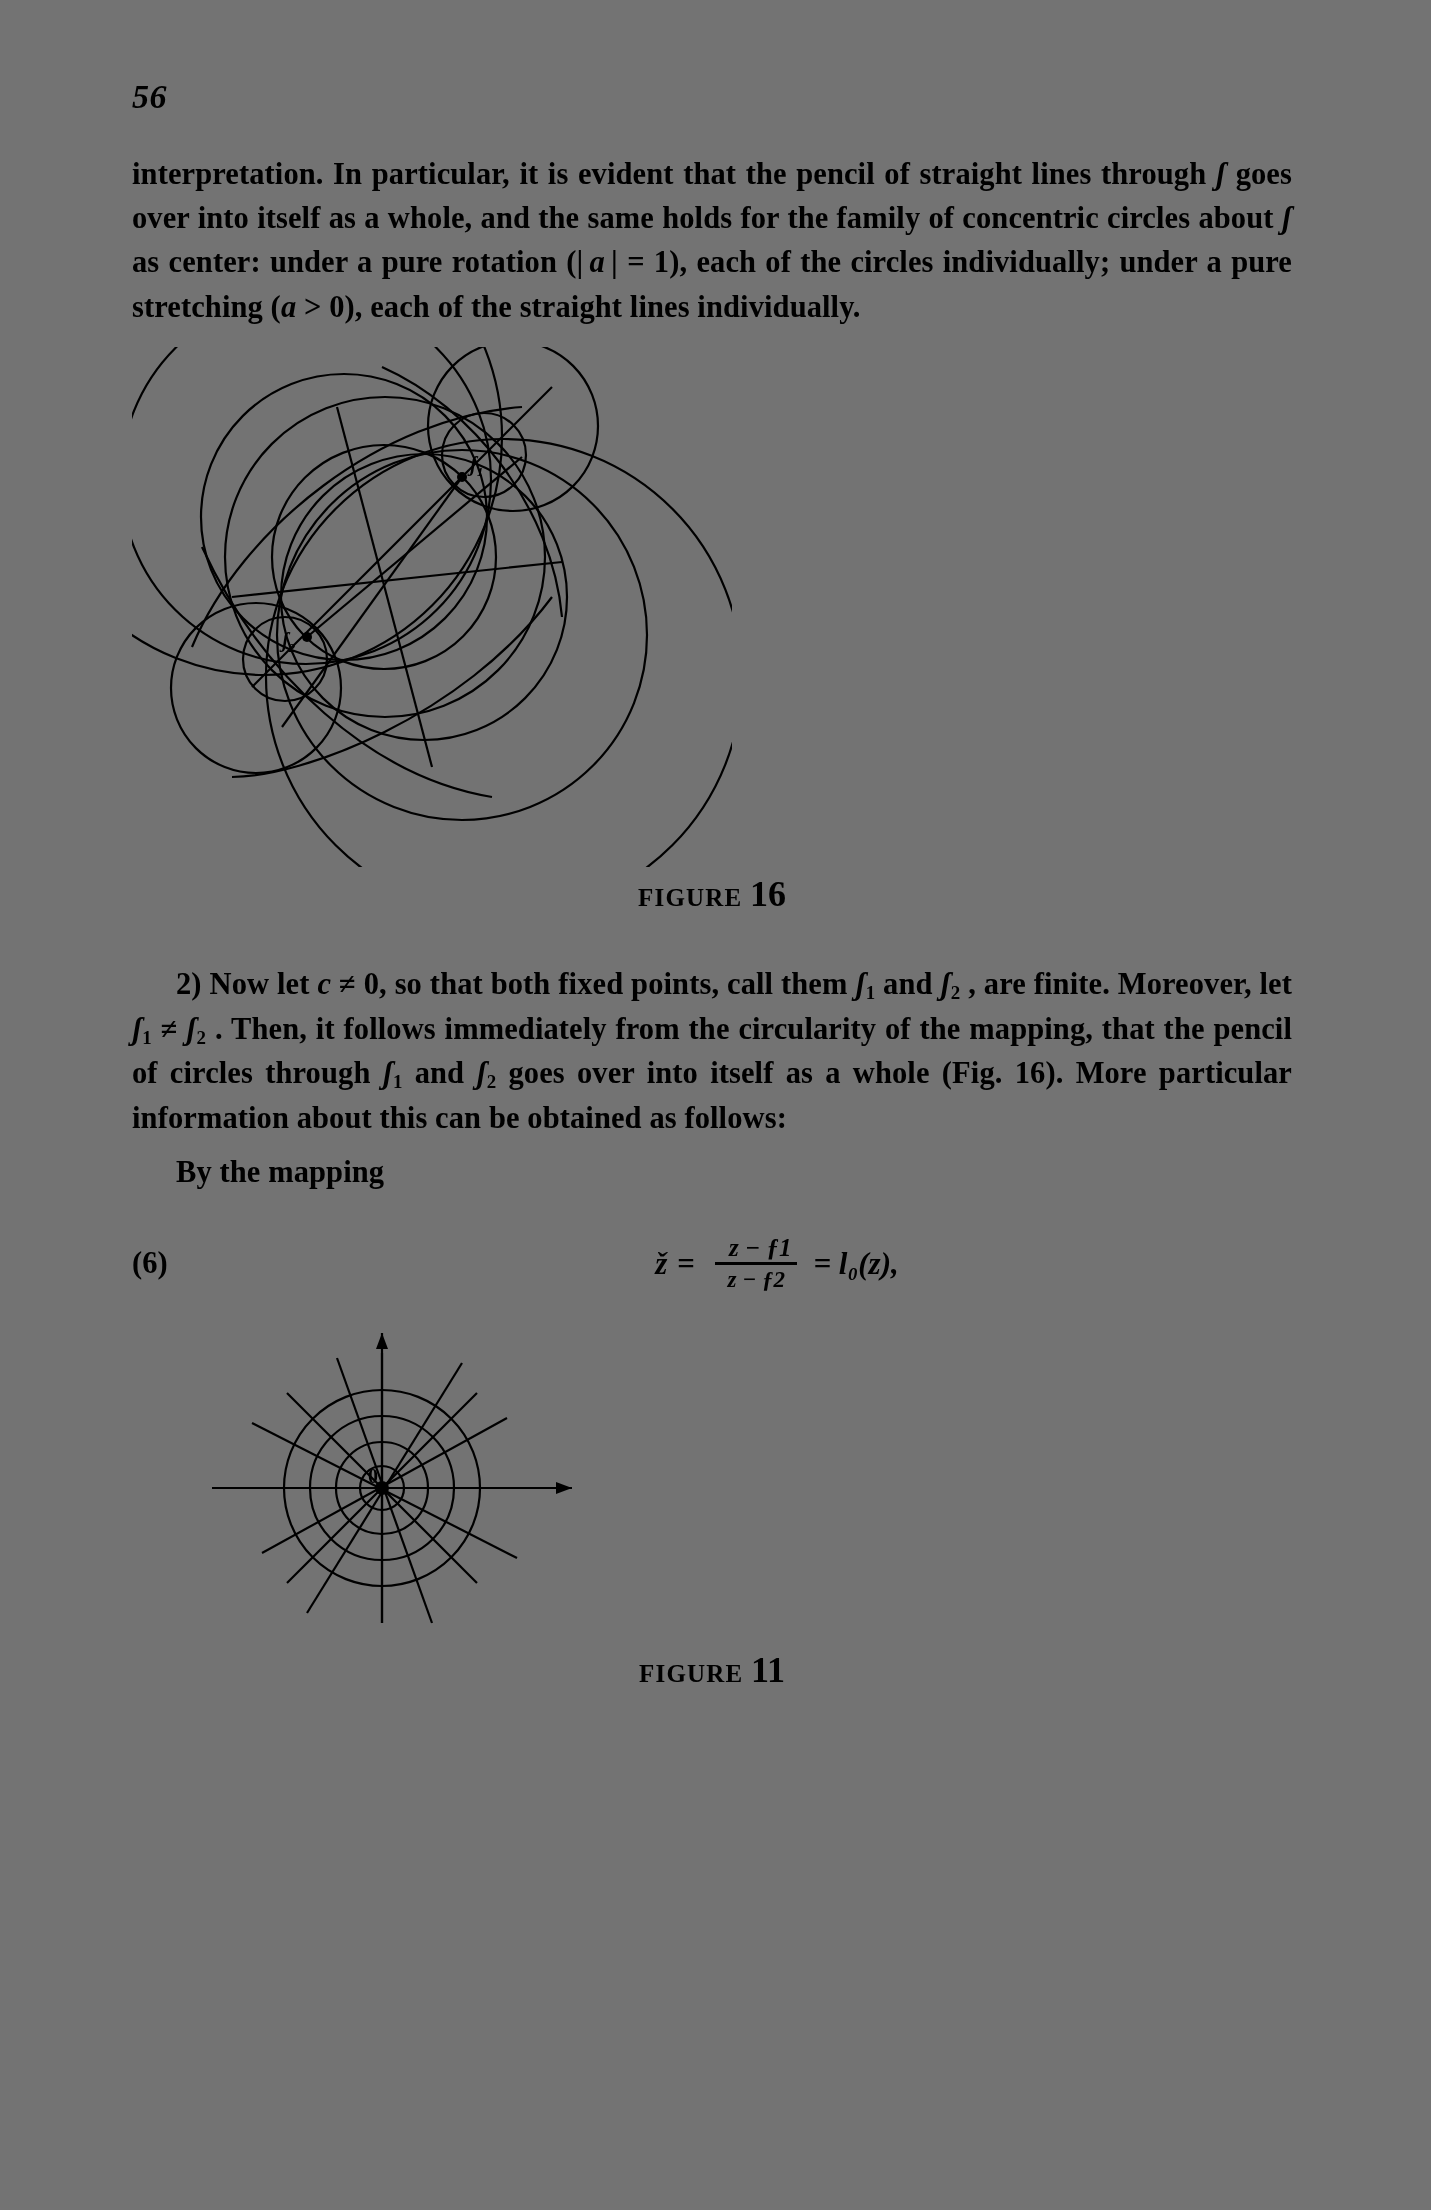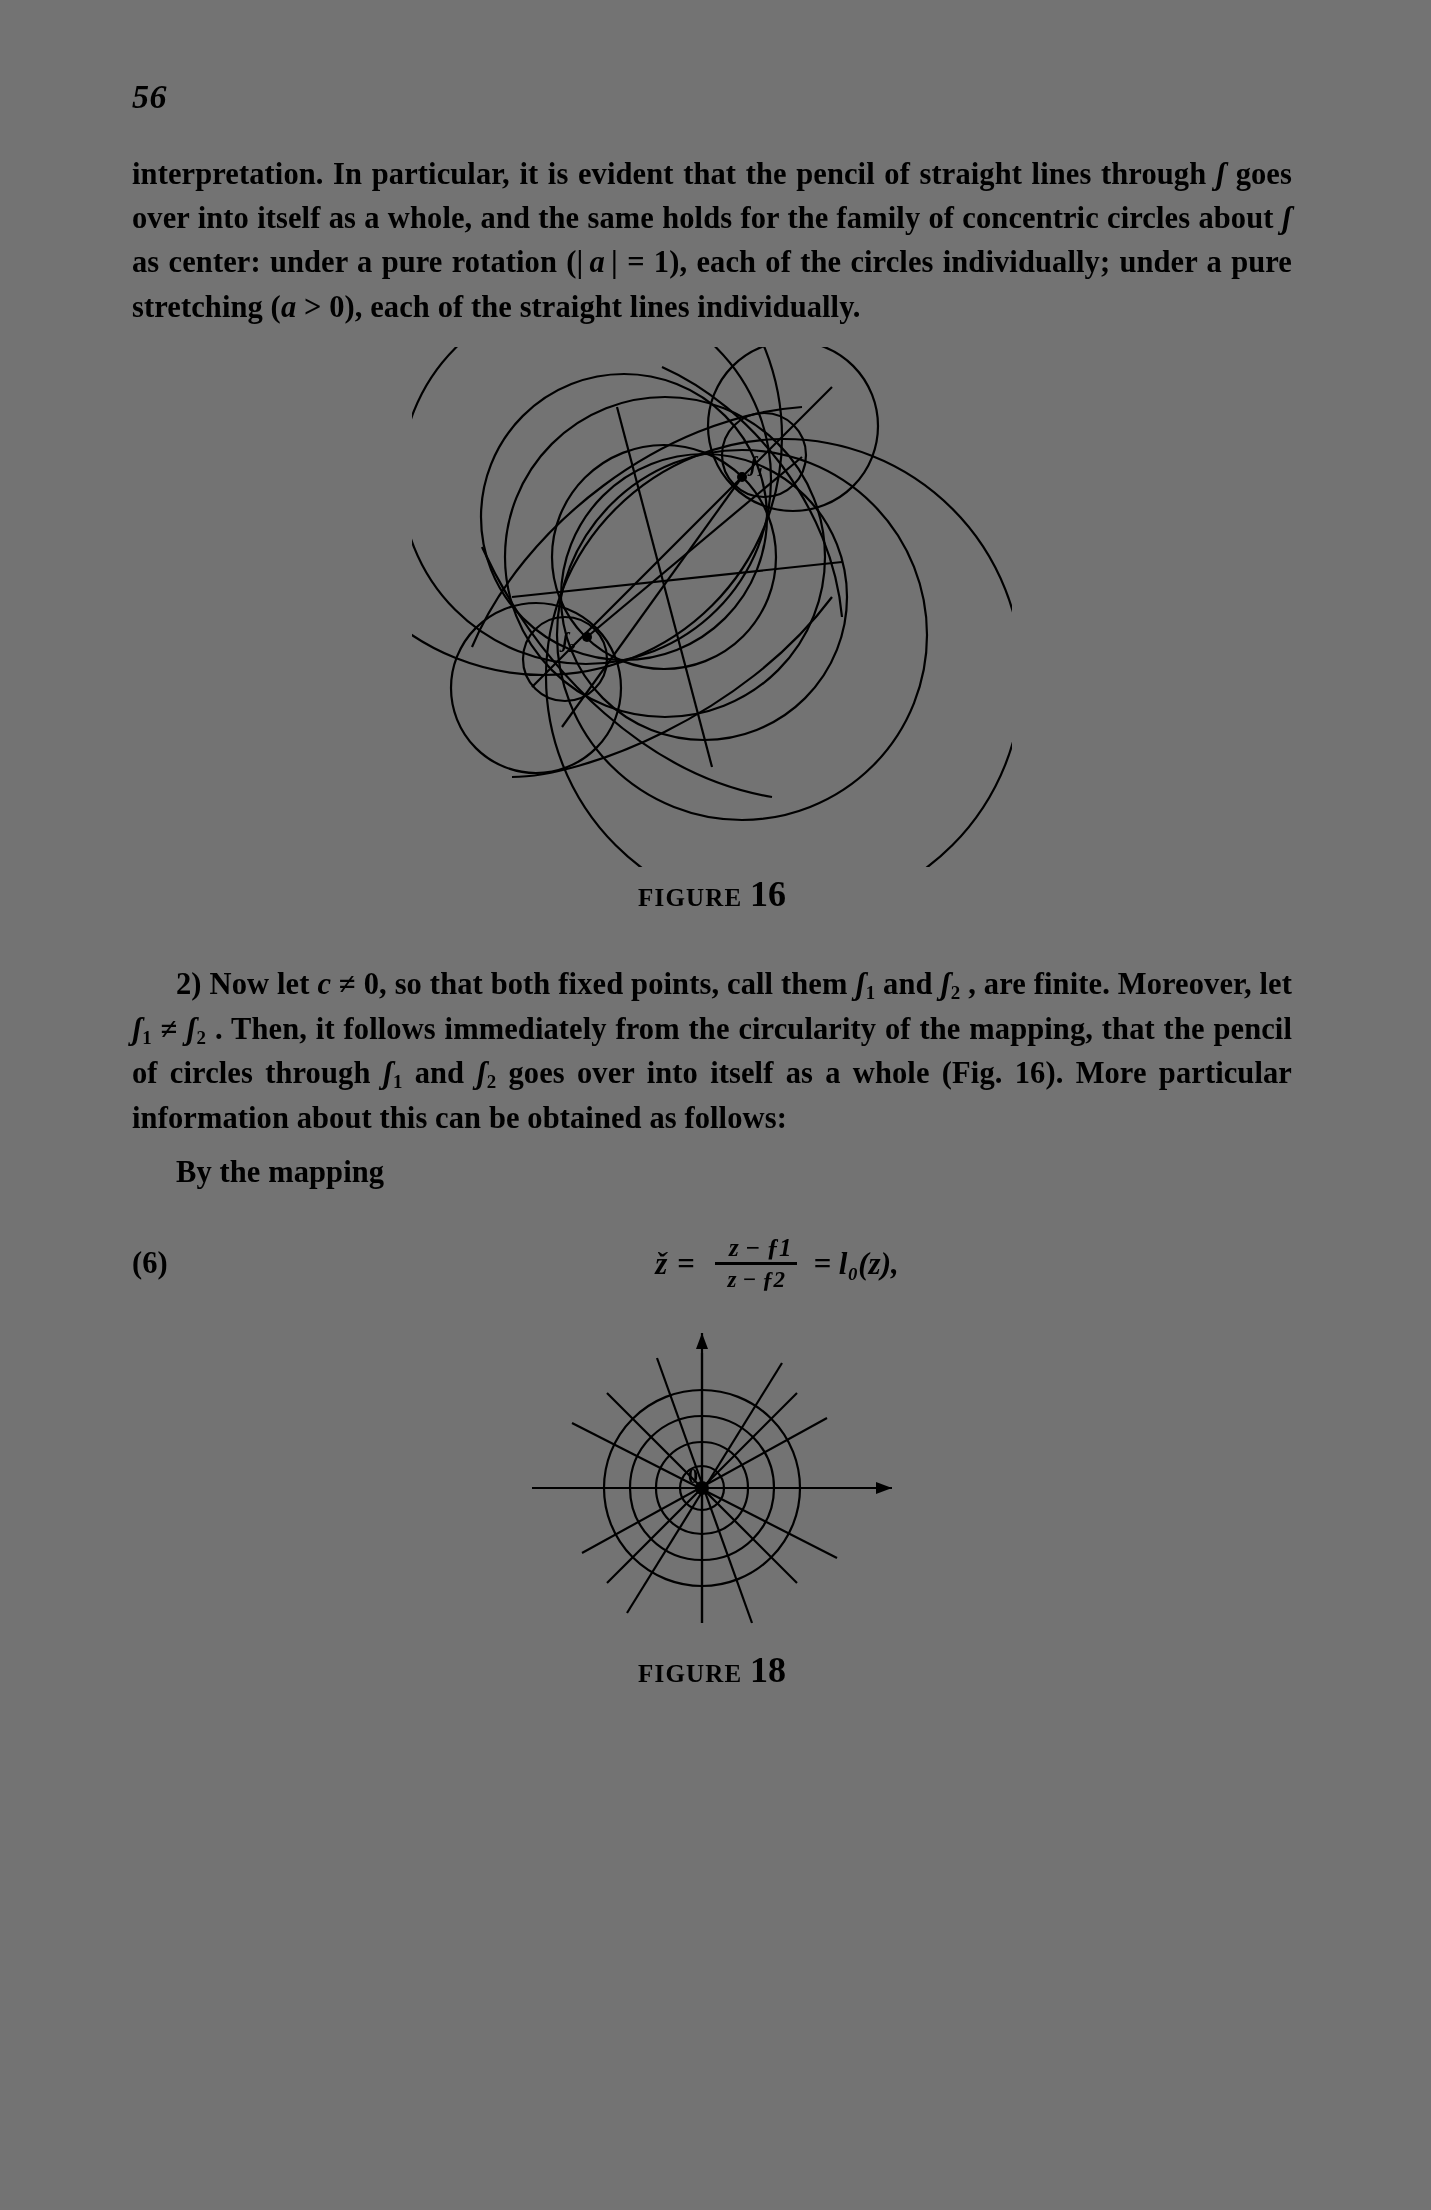--- a/index.html
+++ b/index.html
@@ -107,21 +107,21 @@
     height: 0;
   }
   .frac .bot {
     padding: 2px 6px 0 6px;
     font-size: 23px;
   }
   .eq-italic { font-style: italic; }
 
   .fig16-wrap, .fig17-wrap {
     display: flex;
-    justify-content: center;
+    justify-content: flex-start;
   }
   svg { display: block; }
 </style>
 </head>
 <body>
 
 <div class="page">
   <div class="content">
 
     <div class="page-number">56</div>
@@ -234,18 +234,18 @@
               <line x1="250" y1="310" x2="250" y2="20"></line>
               <path d="M 250 20 L 244 36 L 256 36 Z" fill="#000" stroke="none"></path>
             </g>
           </g>
           <circle cx="250" cy="175" r="7" fill="#000"></circle>
           <text x="236" y="170" font-family="Liberation Serif, serif" font-weight="bold" font-size="20">0</text>
         </svg>
       </div>
       <div class="figure-caption">
         <span>FIGURE</span>
-        <span class="num">18</span>
+        <span class="num">11</span>
       </div>
     </div>
 
   </div>
 </div>
 
 </body></html>

